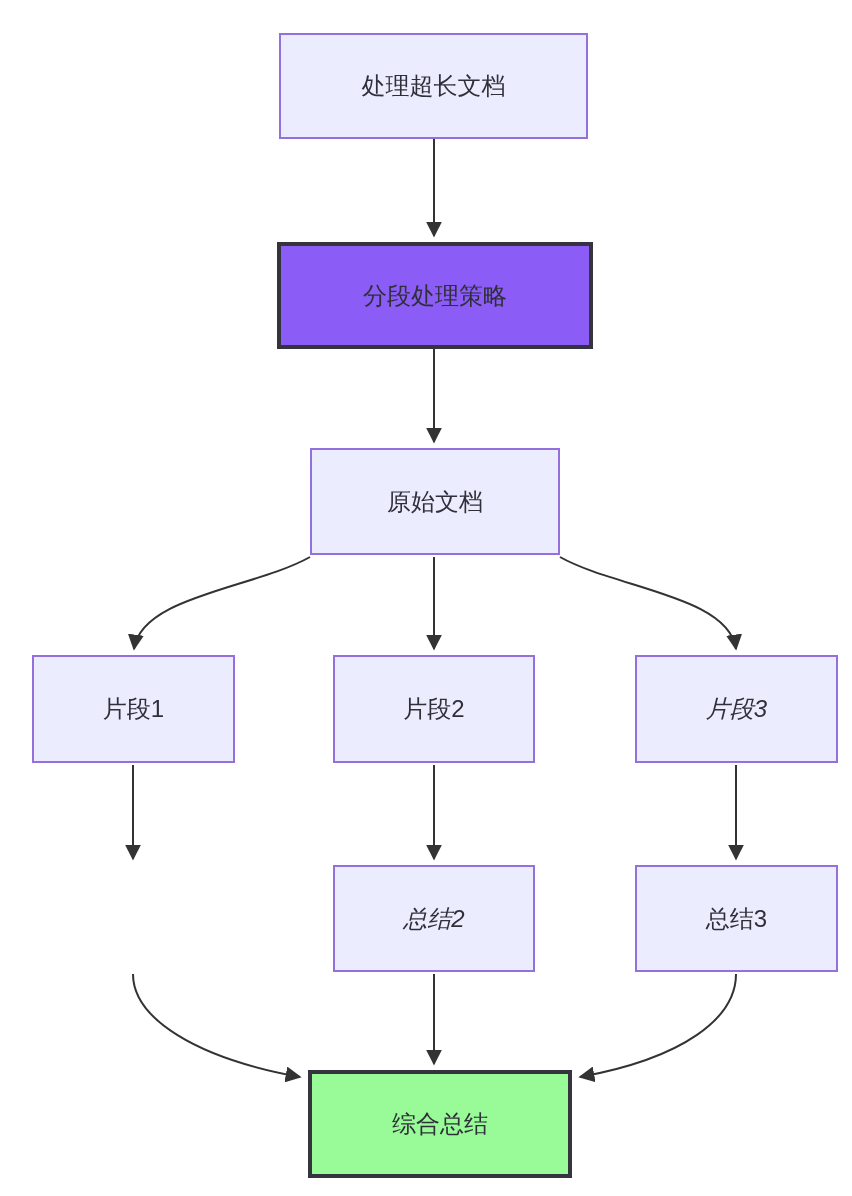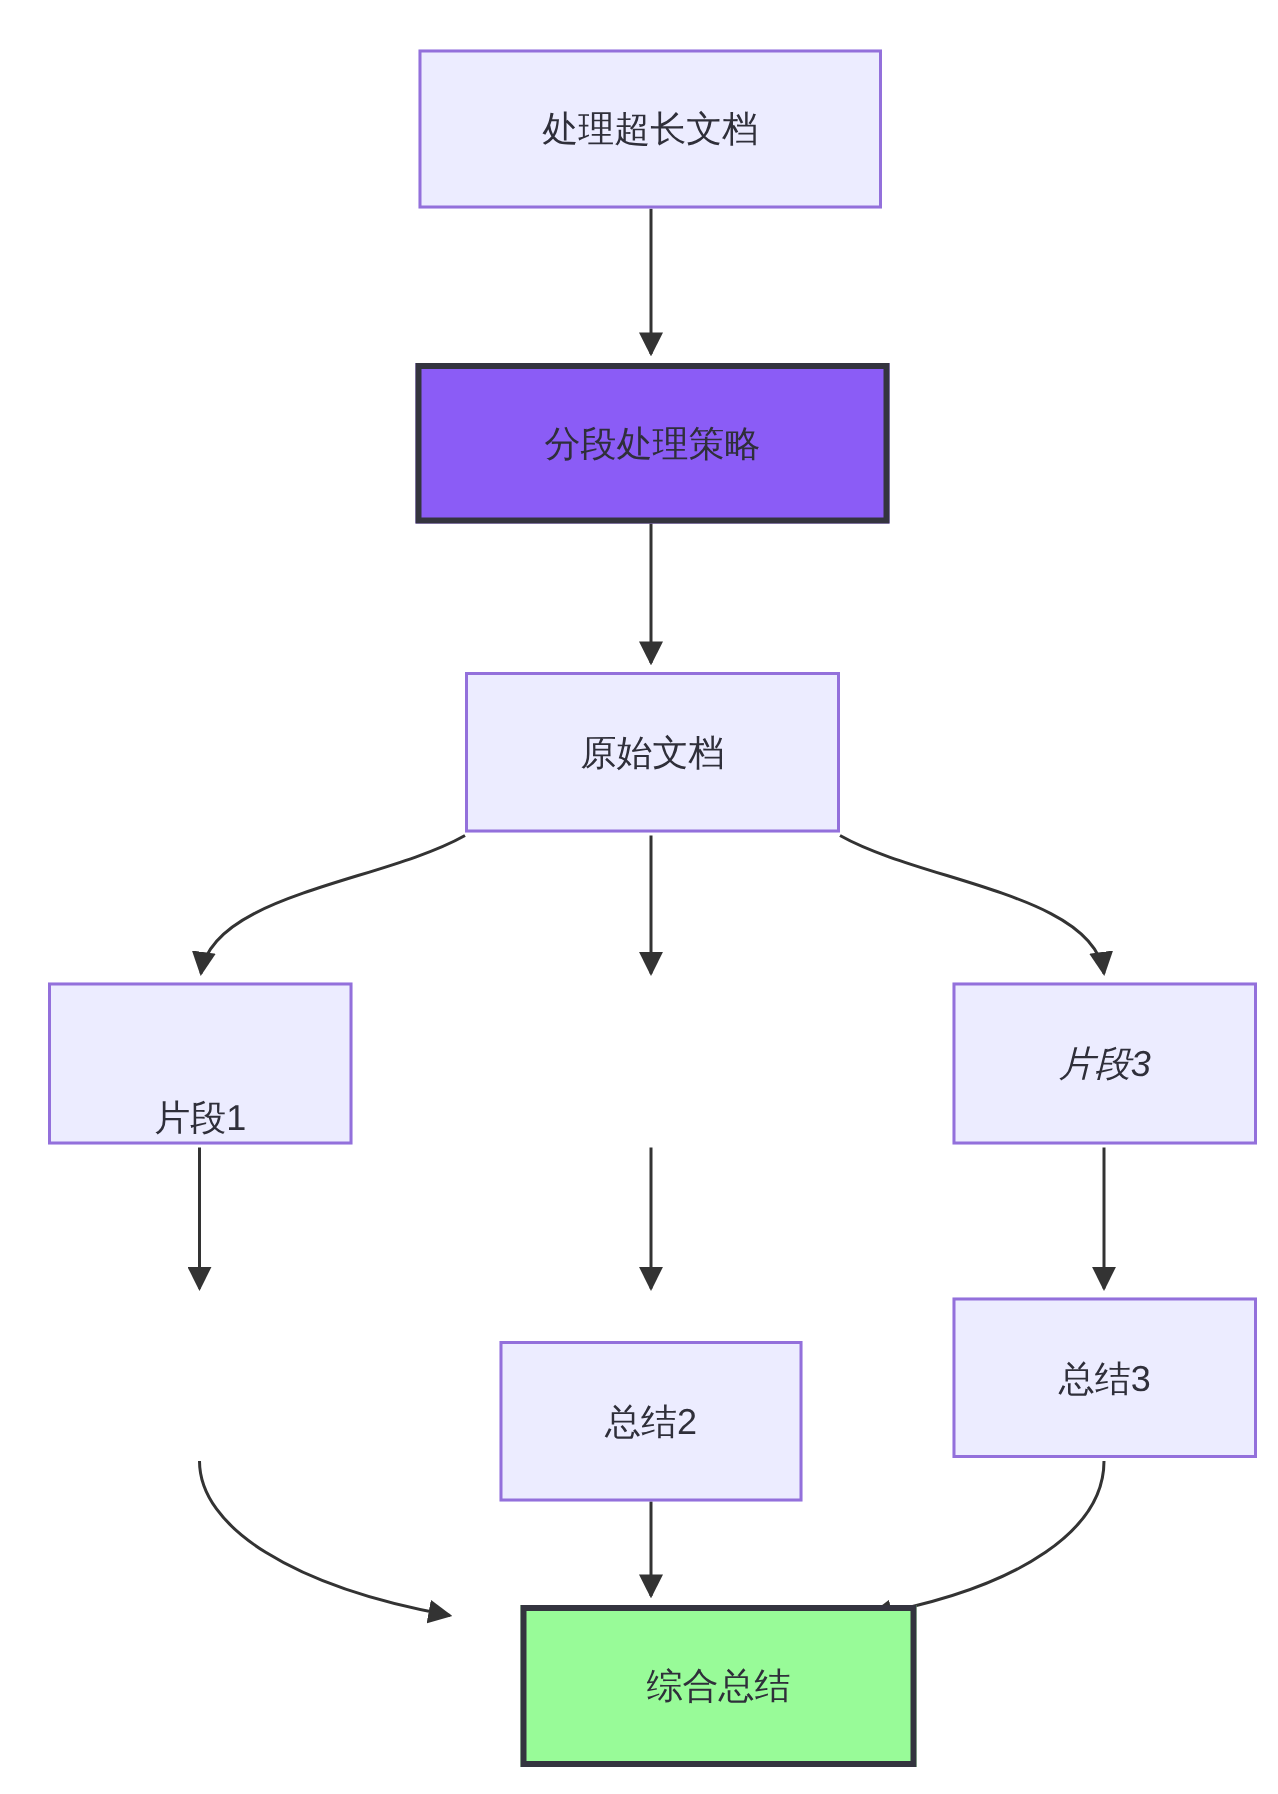--- a/index.html
+++ b/index.html
@@ -48,27 +48,27 @@
     border: 4px solid #34343f;
   }
   .node--success {
     background: #98fb98;
     border: 4px solid #34343f;
   }
   
   .n-root     { left: 279px; top: 33px;   width: 309px; height: 106px; }
   .n-strategy { left: 277px; top: 242px;  width: 316px; height: 107px; }
   .n-source   { left: 310px; top: 448px;  width: 250px; height: 107px; text-align: right; }
-  .n-frag1    { left: 32px;  top: 655px;  width: 203px; height: 108px; align-items: flex-end; }
+  .n-frag1    { left: 32px;  top: 655px;  width: 203px; height: 108px; }
   .n-frag2    { left: 333px; top: 655px;  width: 202px; height: 108px; }
   .n-frag3    { left: 635px; top: 655px;  width: 203px; height: 108px; font-style: italic; }
   .n-sum1     { left: 32px;  top: 865px;  width: 203px; height: 107px; }
-  .n-sum2     { left: 333px; top: 894px;  width: 202px; height: 107px; }
+  .n-sum2     { left: 333px; top: 865px;  width: 202px; height: 107px; font-style: italic; }
   .n-sum3     { left: 635px; top: 865px;  width: 203px; height: 107px; }
-  .n-final    { left: 308px; top: 1070px; width: 264px; height: 108px; margin-left: 39px; }
+  .n-final    { left: 308px; top: 1070px; width: 264px; height: 108px; }
 </style>
 </head>
 <body>
 
 <div class="canvas">
 
   <svg class="edges-layer" viewBox="0 0 852 1196" xmlns="http://www.w3.org/2000/svg">
     <defs>
       <marker id="arrowhead" viewBox="0 0 10 10" refX="9" refY="5" markerWidth="8" markerHeight="8" orient="auto-start-reverse">
         <path d="M0,0 L10,5 L0,10 z" fill="#333333"></path>
@@ -96,20 +96,23 @@
   </div>
 
   <div class="node node--default n-source">
     <span>原始文档</span>
   </div>
 
   <div class="node node--default n-frag1">
     <span>片段1</span>
   </div>
 
+  <div class="node node--default n-frag2">
+    <span>片段2</span>
+  </div>
 
   <div class="node node--default n-frag3">
     <span>片段3</span>
   </div>
 
 
   <div class="node node--default n-sum2">
     <span>总结2</span>
   </div>
 

